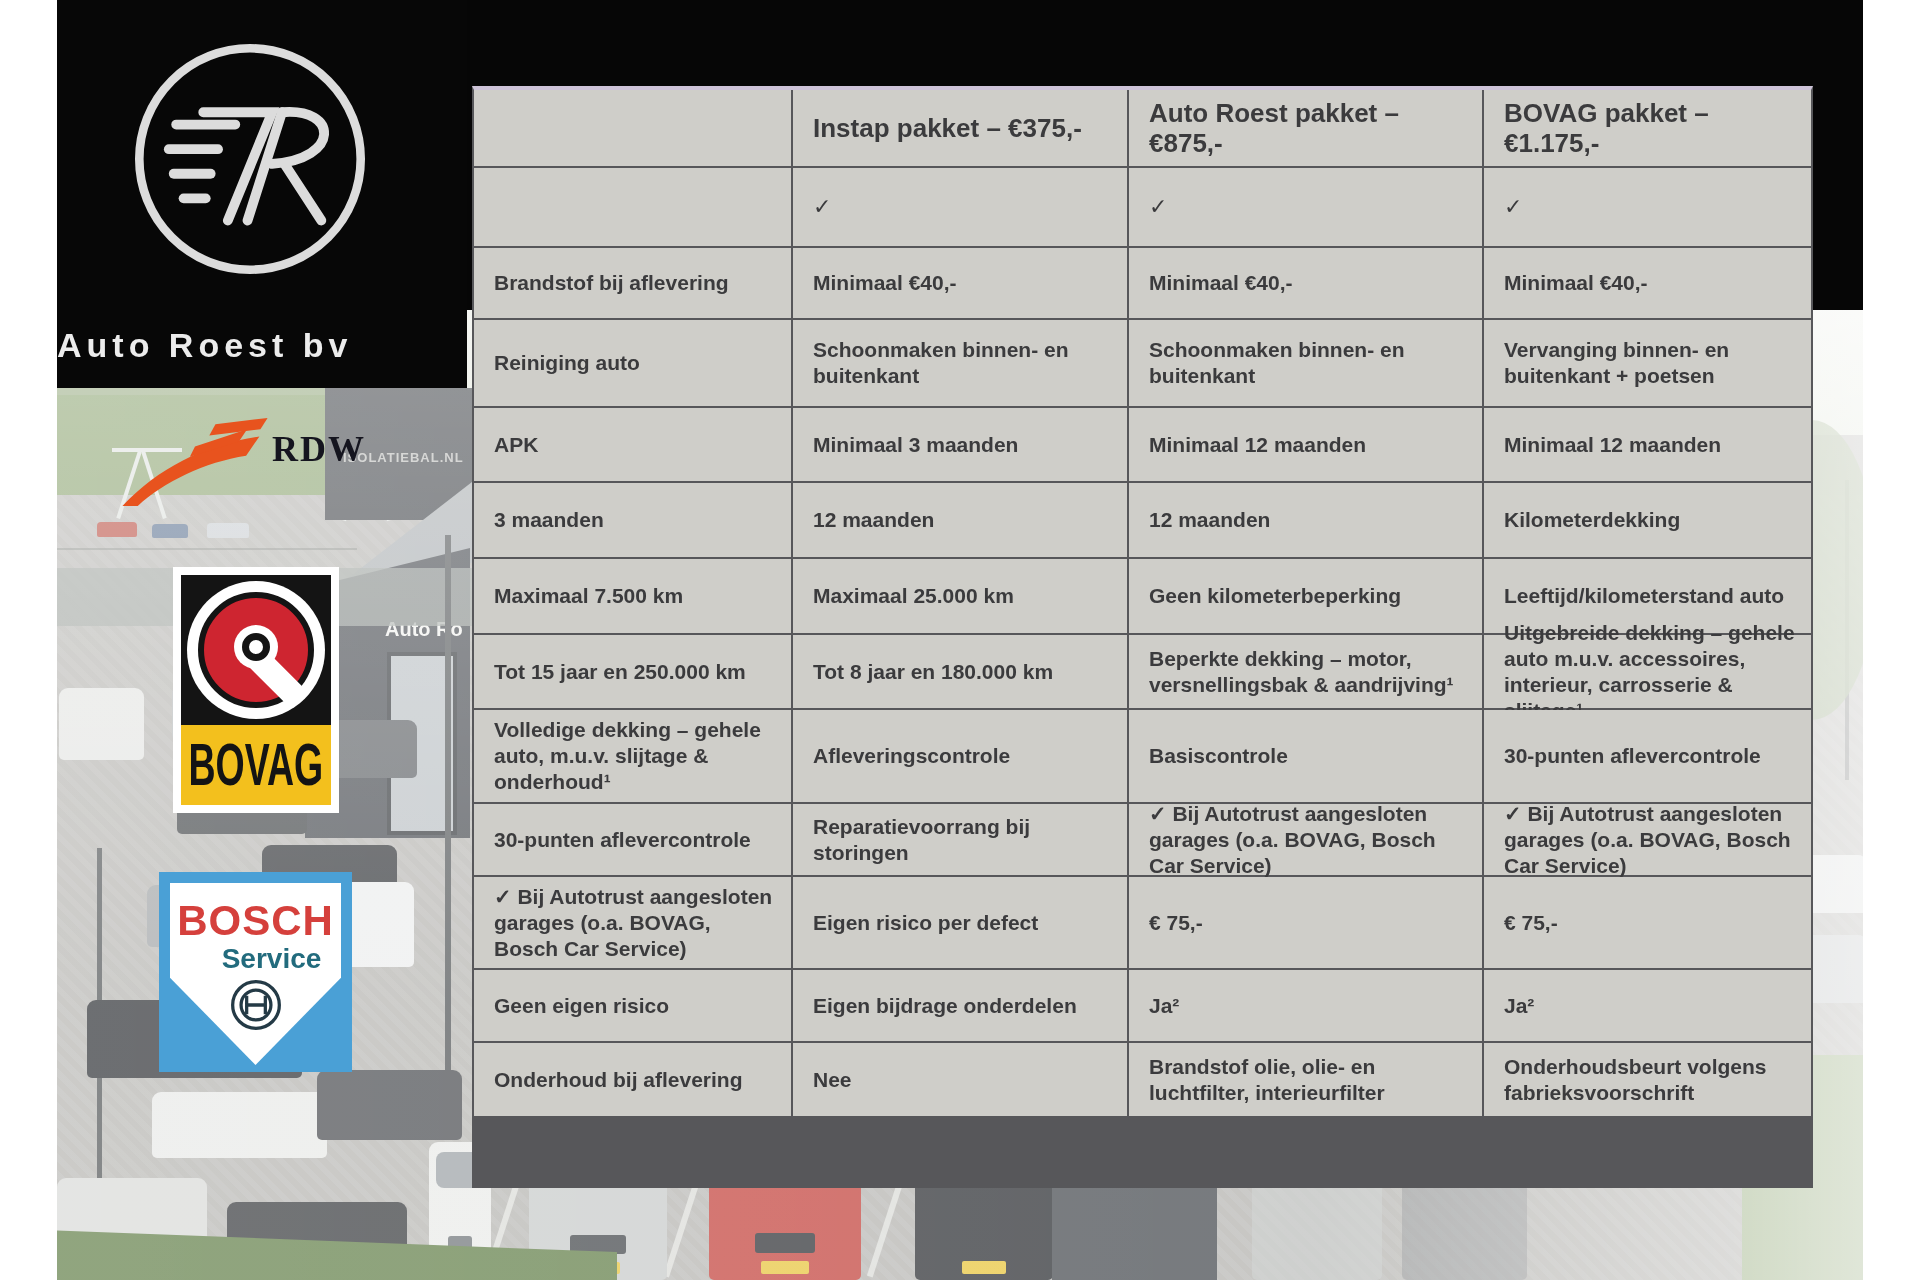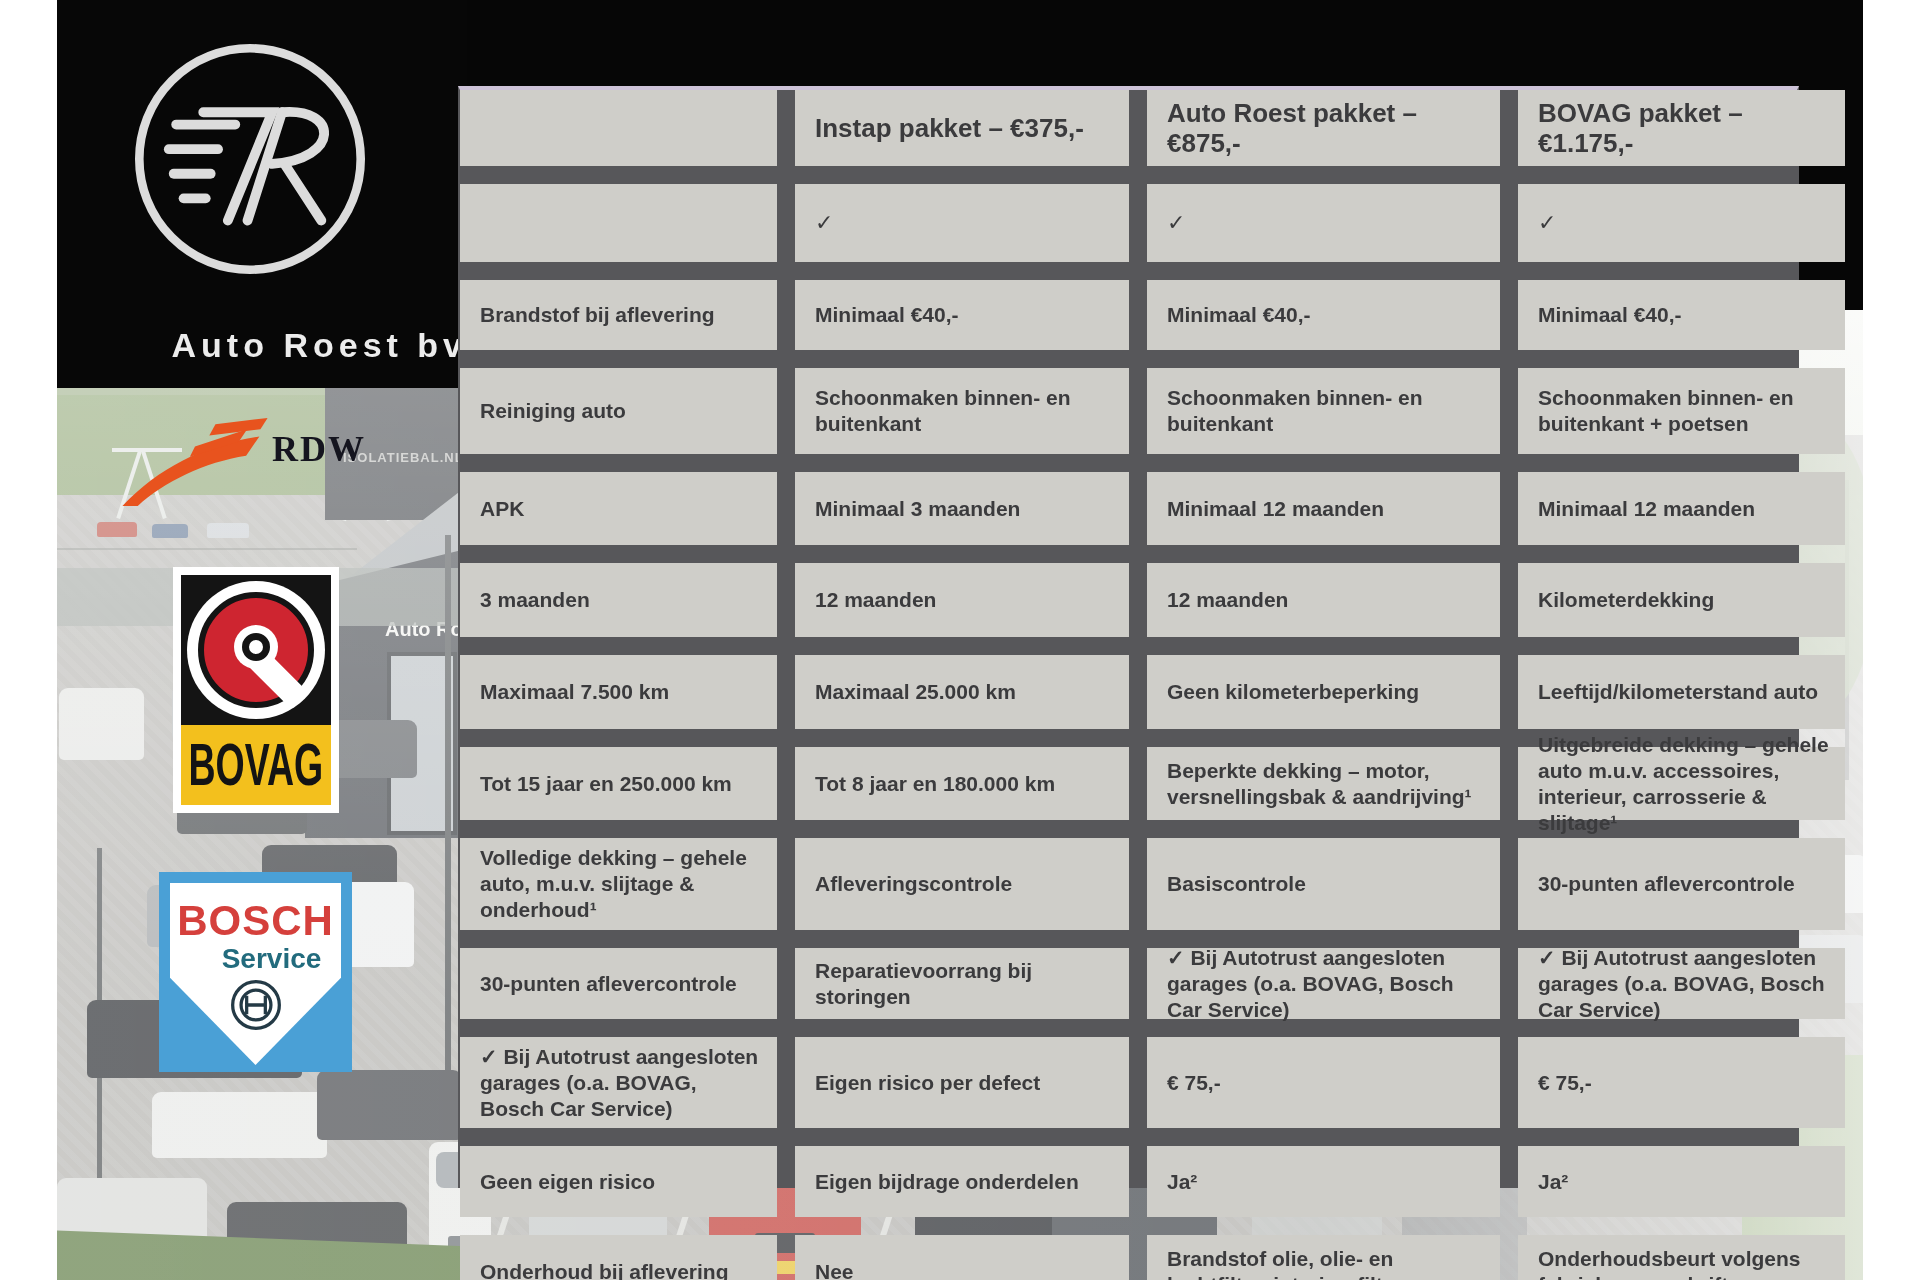--- a/index.html
+++ b/index.html
@@ -4,21 +4,21 @@
 <style>
   html,body{margin:0;padding:0;background:#ffffff;}
   #stage{position:relative;width:1920px;height:1280px;background:#ffffff;overflow:hidden;
          font-family:"Liberation Sans",sans-serif;}
   .abs{position:absolute;}
 
   
   .top-black-bar{left:57px;top:0;width:1806px;height:310px;background:#060606;}
   .logo-box{left:57px;top:0;width:410px;height:388px;background:#070707;}
   .monogram{left:70px;top:36px;width:246px;height:246px;}
-  .company-name{left:0;top:326px;width:410px;text-align:right;color:#ececec;
+  .company-name{left:0;top:326px;width:410px;text-align:left;color:#ececec;
                 font-size:34px;font-weight:bold;letter-spacing:5px;}
 
   
   .photo{left:57px;top:300px;width:1806px;height:980px;background:#b2b1ad;overflow:hidden;}
   .photo .pav{left:0;top:195px;width:1806px;height:785px;
       background:#b4b3af;
       background-image:repeating-linear-gradient(45deg,rgba(255,255,255,.07) 0 6px,rgba(0,0,0,0) 6px 12px);}
   .photo .sky{left:0;top:0;width:1806px;height:135px;background:linear-gradient(180deg,#edefe9,#e2e7db);}
   .photo .field{left:0;top:95px;width:430px;height:120px;background:#87a06b;}
   .photo .trees{background:#94a87e;border-radius:50%;}
@@ -73,24 +73,24 @@
   
   .bosch{left:159px;top:872px;width:193px;height:200px;background:#4aa0d6;}
   .bosch-shield{position:absolute;left:11px;top:11px;width:171px;height:182px;background:#ffffff;
       clip-path:polygon(0 0,100% 0,100% 52%,50% 100%,0 52%);
       display:flex;flex-direction:column;align-items:center;}
   .bosch-line1{margin-top:14px;font-size:42px;font-weight:bold;color:#d5403c;letter-spacing:1px;}
   .bosch-line2{margin-top:-2px;font-size:28px;font-weight:bold;color:#226b7d;margin-left:32px;}
   .bosch-arm{margin-top:2px;width:56px;height:56px;}
 
   
-  .tbl{left:458px;top:86px;width:1341px;height:1102px;display:grid;box-sizing:border-box;
+  .tbl{left:472px;top:86px;width:1341px;height:1102px;display:grid;box-sizing:border-box;
        grid-template-columns:317px 334px 353px 327px;
        grid-template-rows:76px 78px 70px 86px 73px 74px 74px 73px 92px 71px 91px 71px 73px 68px;
-       gap:18px;background:#57575a;border:2px solid #57575a;border-top:4px solid #cdc3d8;}
+       gap:2px;background:#57575a;border:2px solid #57575a;border-top:4px solid #cdc3d8;}
   .cell{background:#cfcec9;display:flex;align-items:center;box-sizing:border-box;
         padding:4px 16px 4px 20px;color:#3b3b3d;font-weight:bold;font-size:21px;line-height:26px;}
   .hd{font-size:26px;line-height:30px;}
   .chk{font-weight:500;font-size:22px;}
 </style>
 </head>
 <body>
 
 <div id="stage">
 
@@ -238,21 +238,21 @@
     <div class="cell chk">✓</div>
 
     <div class="cell">Brandstof bij aflevering</div>
     <div class="cell">Minimaal €40,-</div>
     <div class="cell">Minimaal €40,-</div>
     <div class="cell">Minimaal €40,-</div>
 
     <div class="cell">Reiniging auto</div>
     <div class="cell">Schoonmaken binnen- en buitenkant</div>
     <div class="cell">Schoonmaken binnen- en buitenkant</div>
-    <div class="cell">Schoonmaken binnen- en buitenkant + poetsen</div>
+    <div class="cell">Vervanging binnen- en buitenkant + poetsen</div>
 
     <div class="cell">APK</div>
     <div class="cell">Minimaal 3 maanden</div>
     <div class="cell">Minimaal 12 maanden</div>
     <div class="cell">Minimaal 12 maanden</div>
 
     <div class="cell">3 maanden</div>
     <div class="cell">12 maanden</div>
     <div class="cell">12 maanden</div>
 

